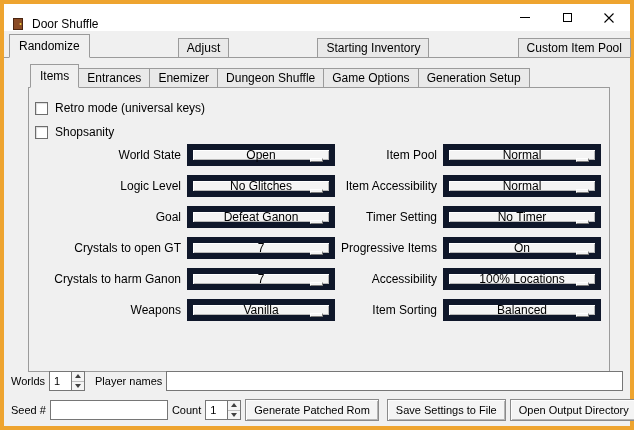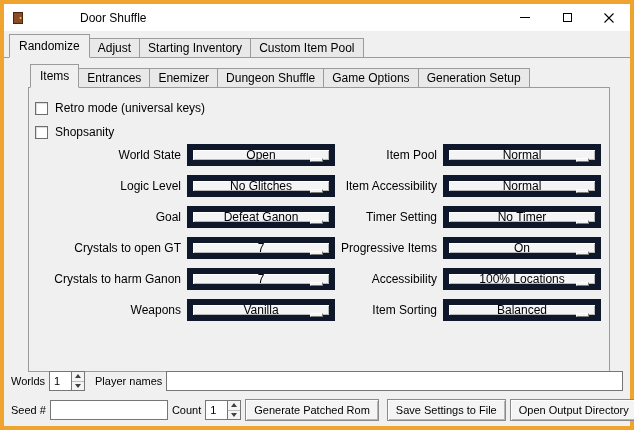--- a/index.html
+++ b/index.html
@@ -15,21 +15,21 @@
     width: 634px; height: 430px;
     border: 4px solid var(--frame, #eea42f);
     display: flex; flex-direction: column;
     background: var(--client_bg, #f0f0f0);
   }
 
   
   .titlebar {
     flex: 0 0 27px; height: 27px;
     background: var(--titlebar_bg, #ffffff);
-    display: flex; align-items: center; gap: 48px;
+    display: flex; align-items: flex-end;
   }
   .app-icon { margin: 0 7px 0 7px; display: flex; }
   .title { font-size: 12px; white-space: nowrap; }
   .win-controls { margin-left: auto; display: flex; height: 100%; }
   .win-btn {
     width: 42px; height: 100%;
     display: flex; align-items: center; justify-content: center;
   }
   .glyph-min { display: block; width: 10px; height: 1px; background: #000; }
   .glyph-max { display: block; width: 9px; height: 9px; border: 1px solid #000; }
@@ -37,21 +37,21 @@
   
   .client { position: relative; flex: 1; background: var(--client_bg, #f0f0f0); }
 
   
   .nb-outer { position: absolute; top: 3px; left: 0; right: 0; }
   .tabbar {
     position: relative;
     display: flex; align-items: flex-end;
     border-bottom: 1px solid var(--border, #9b9b9b);
   }
-  .tabbar.outer { padding-left: 5px; }
+  .tabbar.outer { padding-left: 5px; justify-content: space-between; }
   .tabbar.inner { padding-left: 2px; }
   .tab {
     position: relative;
     border: 1px solid var(--border, #9b9b9b);
     border-bottom: none;
     background: #e9e9e9;
     padding: 2px 8px;
     margin-right: -1px;
     margin-top: 2px;
     white-space: nowrap;

